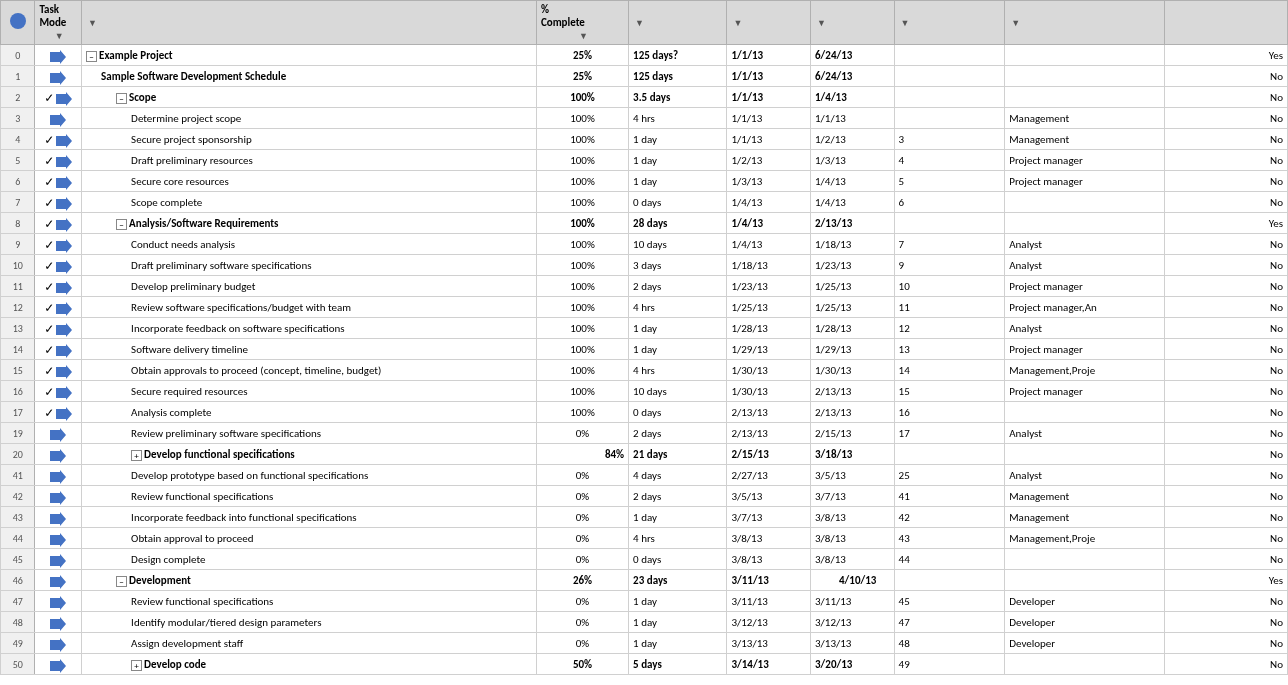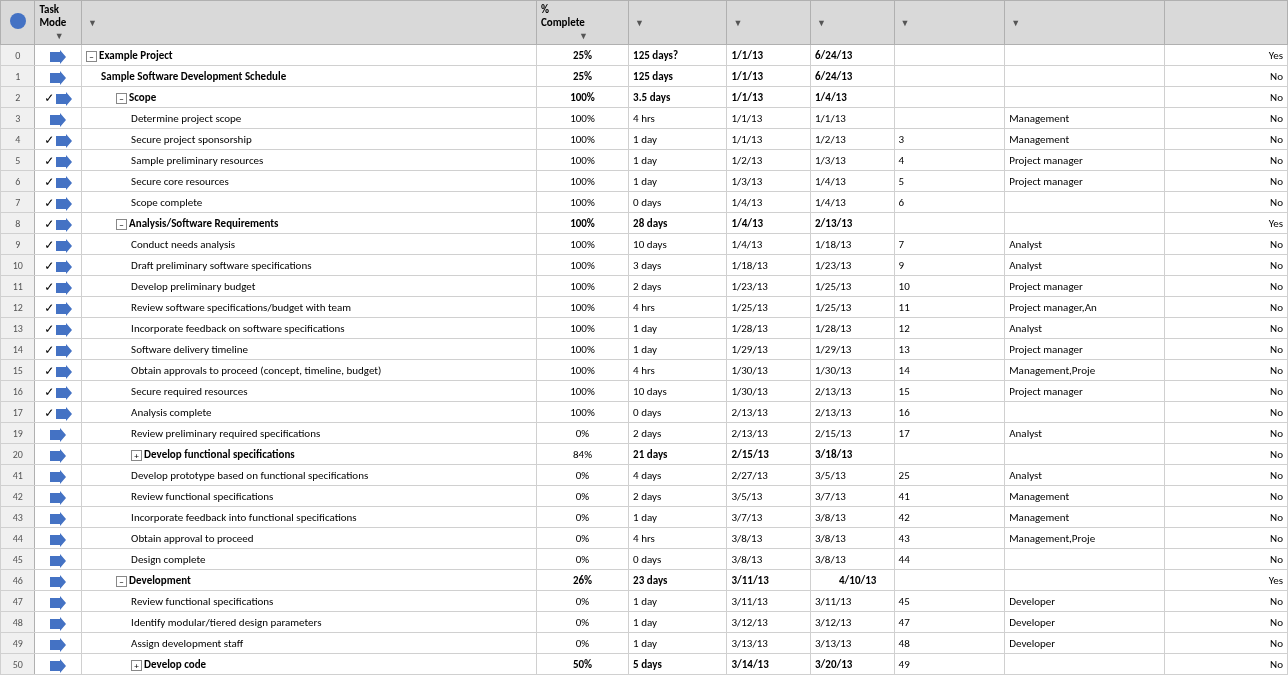--- a/index.html
+++ b/index.html
@@ -189,21 +189,21 @@
           <td class="col-finish">1/2/13</td>
           <td class="col-pred">3</td>
           <td class="col-resource">Management</td>
           <td class="col-status" style="text-align: right;">No</td>
         </tr>
         <tr>
           <td class="col-rownum">5</td>
           <td class="col-taskmode" style="text-align: center;"><span class="checkmark" style="margin-right: 2px;">✓</span><span class="task-mode-icon"><svg width="16" height="14" viewBox="0 0 16 14" style="vertical-align:middle">
                 <polygon points="0,2 10,2 10,0 16,7 10,14 10,12 0,12" fill="#4472C4"></polygon>
               </svg></span></td>
-          <td class="col-taskname" style="padding-left: 49px;"><span>Sample preliminary resources</span></td>
+          <td class="col-taskname" style="padding-left: 49px;"><span>Draft preliminary resources</span></td>
           <td class="col-pct" style="text-align: center;">100%</td>
           <td class="col-duration">1 day</td>
           <td class="col-start">1/2/13</td>
           <td class="col-finish">1/3/13</td>
           <td class="col-pred">4</td>
           <td class="col-resource">Project manager</td>
           <td class="col-status" style="text-align: right;">No</td>
         </tr>
         <tr>
           <td class="col-rownum">6</td>
@@ -371,36 +371,36 @@
           <td class="col-finish">2/13/13</td>
           <td class="col-pred">16</td>
           <td class="col-resource"></td>
           <td class="col-status" style="text-align: right;">No</td>
         </tr>
         <tr>
           <td class="col-rownum">19</td>
           <td class="col-taskmode" style="text-align: center;"><span class="task-mode-icon"><svg width="16" height="14" viewBox="0 0 16 14" style="vertical-align:middle">
                 <polygon points="0,2 10,2 10,0 16,7 10,14 10,12 0,12" fill="#4472C4"></polygon>
               </svg></span></td>
-          <td class="col-taskname" style="padding-left: 49px;"><span>Review preliminary required specifications</span></td>
+          <td class="col-taskname" style="padding-left: 49px;"><span>Review preliminary software specifications</span></td>
           <td class="col-pct" style="text-align: center;">0%</td>
           <td class="col-duration">2 days</td>
           <td class="col-start">2/13/13</td>
           <td class="col-finish">2/15/13</td>
           <td class="col-pred">17</td>
           <td class="col-resource">Analyst</td>
           <td class="col-status" style="text-align: right;">No</td>
         </tr>
         <tr>
           <td class="col-rownum">20</td>
           <td class="col-taskmode" style="text-align: center;"><span class="task-mode-icon"><svg width="16" height="14" viewBox="0 0 16 14" style="vertical-align:middle">
                 <polygon points="0,2 10,2 10,0 16,7 10,14 10,12 0,12" fill="#4472C4"></polygon>
               </svg></span></td>
           <td class="col-taskname" style="padding-left: 49px;"><span style="display: inline-flex; align-items: center; justify-content: center; width: 11px; height: 11px; border: 1px solid rgb(136, 136, 136); background: white; margin-right: 2px; font-size: 9px; cursor: pointer; vertical-align: middle;">+</span><span style="font-weight: bold;">Develop functional specifications</span></td>
-          <td class="col-pct" style="text-align: center; font-weight: normal;">84%</td>
+          <td class="col-pct" style="text-align: right; font-weight: bold;">84%</td>
           <td class="col-duration" style="font-weight: bold;">21 days</td>
           <td class="col-start" style="font-weight: bold;">2/15/13</td>
           <td class="col-finish" style="font-weight: bold;">3/18/13</td>
           <td class="col-pred"></td>
           <td class="col-resource"></td>
           <td class="col-status" style="text-align: right;">No</td>
         </tr>
         <tr>
           <td class="col-rownum">41</td>
           <td class="col-taskmode" style="text-align: center;"><span class="task-mode-icon"><svg width="16" height="14" viewBox="0 0 16 14" style="vertical-align:middle">

